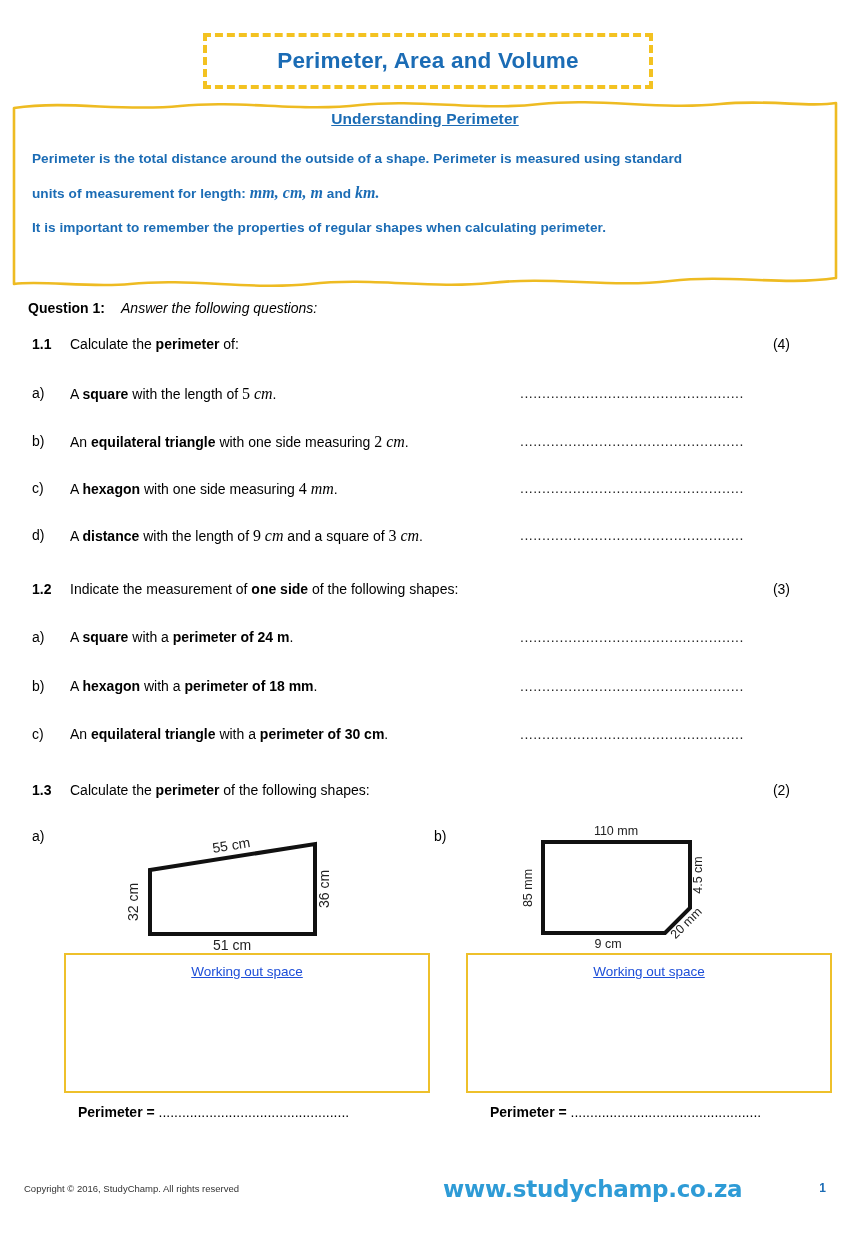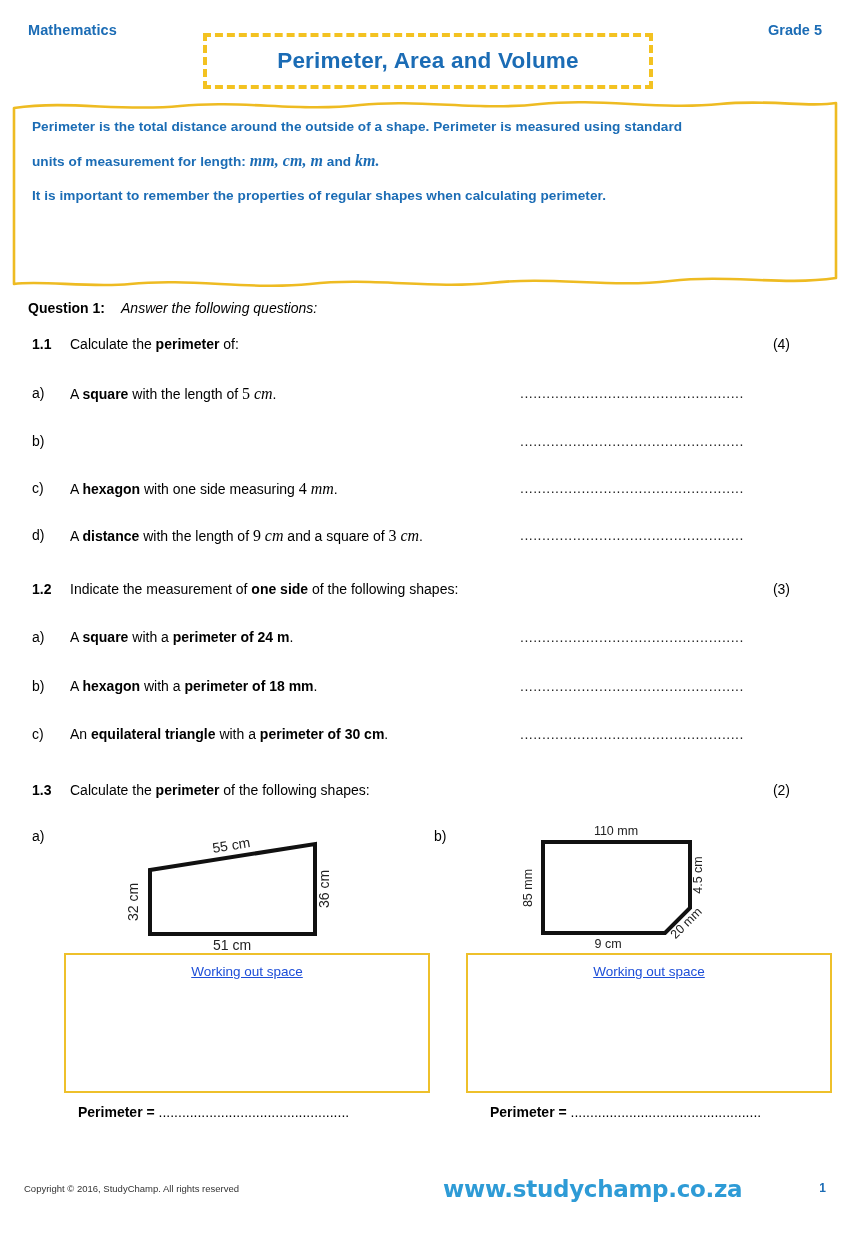--- a/index.html
+++ b/index.html
@@ -143,36 +143,33 @@
   .pagenum {
     position: absolute; right: 24px; top: 1181px;
     font-size: 12px; font-weight: bold; color: #1B6CB5;
   }
 </style>
 </head>
 <body>
 
 <div class="page">
 
-  <div class="header-row">
-    <div class="subject">Mathematics</div>
-    <div class="grade">Grade 5</div>
-  </div>
 
   <div class="title-box">
     <div class="title-text">Perimeter, Area and Volume</div>
   </div>
 
   <div class="info-box">
     <svg class="wave" viewBox="0 0 830 192" preserveAspectRatio="none">
       <path d="M4,12 C60,4 110,16 170,10 C230,4 290,16 350,9 C410,3 470,15 530,8 C590,2 650,14 710,8 C760,3 800,12 826,7
                L826,182 C770,190 720,178 660,185 C600,192 540,180 480,187 C420,193 360,181 300,188 C240,194 180,182 120,188
                C80,192 30,184 4,188 Z" fill="none" stroke="#EEBB22" stroke-width="2.6" stroke-linejoin="round"></path>
     </svg>
     <div class="info-inner">
+      <div class="info-title">Understanding Perimeter</div>
       <div class="info-line">
         <span>Perimeter is the total distance around the outside of a shape. Perimeter is measured using standard</span>
       </div>
       <div class="info-line">
         <span>units of measurement for length: </span><span class="mathunit">mm, cm, m</span><span> and </span><span class="mathunit">km.</span>
       </div>
       <div class="info-line">It is important to remember the properties of regular shapes when calculating perimeter.</div>
     </div>
   </div>
 
@@ -186,20 +183,23 @@
   </div>
   <div class="marks" style="top:336px;">(4)</div>
 
   <div class="qlabel" style="left:32px; top:385px;">a)</div>
   <div class="qtext" style="left:70px; top:385px;">
     <span>A </span><b>square</b><span> with the length of </span><span class="num">5</span> <span class="unit">cm</span><span>.</span>
   </div>
   <div class="dots" style="left:520px; top:385px; width:232px;">...................................................</div>
 
   <div class="qlabel" style="left:32px; top:433px;">b)</div>
+  <div class="qtext" style="left:70px; top:433px;">
+    <span>An </span><b>equilateral triangle</b><span> with one side measuring </span><span class="num">2</span> <span class="unit">cm</span><span>.</span>
+  </div>
   <div class="dots" style="left:520px; top:433px; width:232px;">...................................................</div>
 
   <div class="qlabel" style="left:32px; top:480px;">c)</div>
   <div class="qtext" style="left:70px; top:480px;">
     <span>A </span><b>hexagon</b><span> with one side measuring </span><span class="num">4</span> <span class="unit">mm</span><span>.</span>
   </div>
   <div class="dots" style="left:520px; top:480px; width:232px;">...................................................</div>
 
   <div class="qlabel" style="left:32px; top:527px;">d)</div>
   <div class="qtext" style="left:70px; top:527px;">

